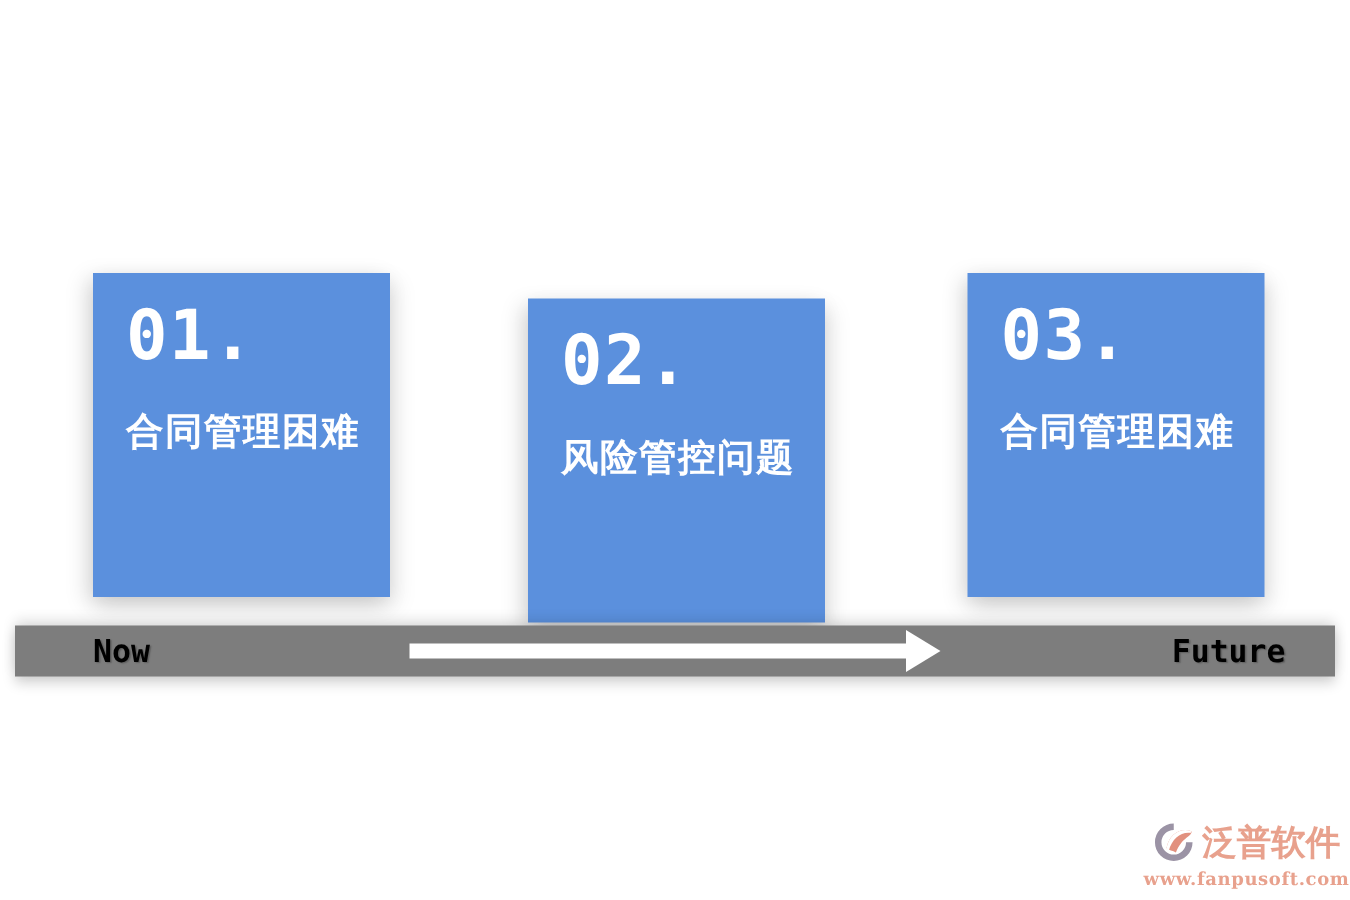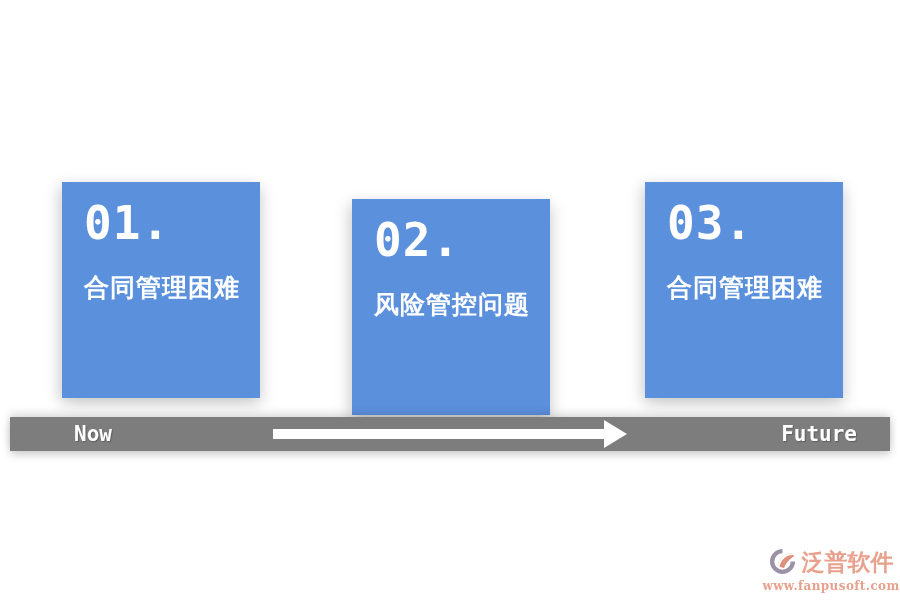--- a/index.html
+++ b/index.html
@@ -62,24 +62,23 @@
     display: flex;
     align-items: center;
     justify-content: space-between;
     box-sizing: border-box;
     padding: 0 33px 0 52px;
   }
   .timeline-label {
     font-family: "DejaVu Sans Mono", "Liberation Mono", monospace;
     font-weight: bold;
     font-size: 21px;
-    color: #ffffff;
+    color: #000000;
     text-shadow: 1px 1px 1px rgba(0,0,0,0.25);
     z-index: 2;
-    margin-left: 12px;
   }
   .timeline-arrow {
     position: absolute;
     left: 260px;
     top: 0;
     width: 360px;
     height: 34px;
     z-index: 1;
   }
 

